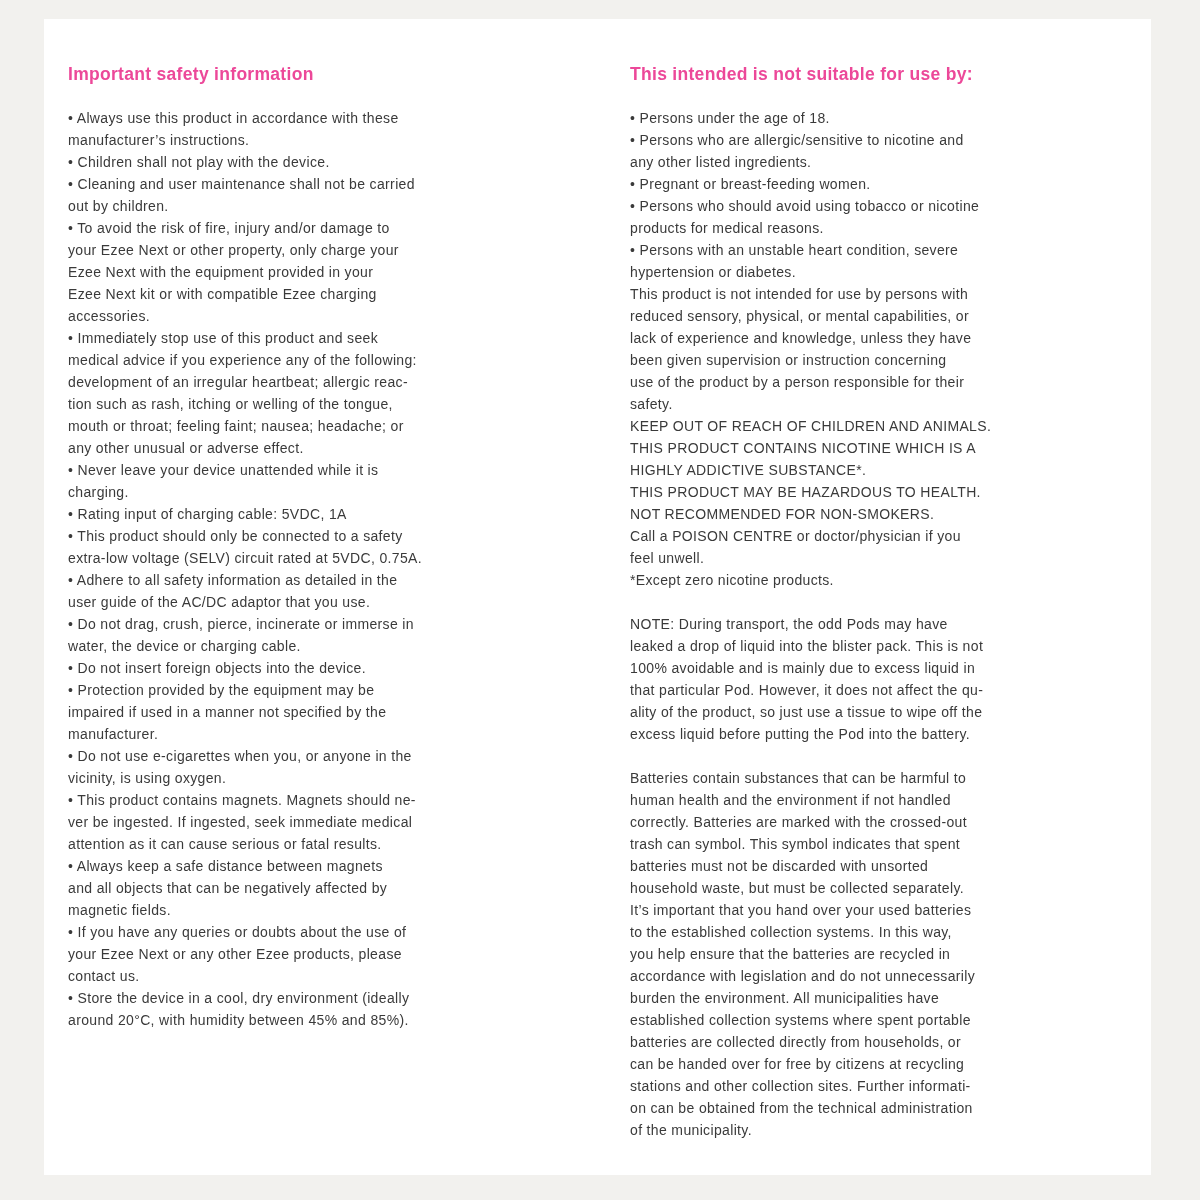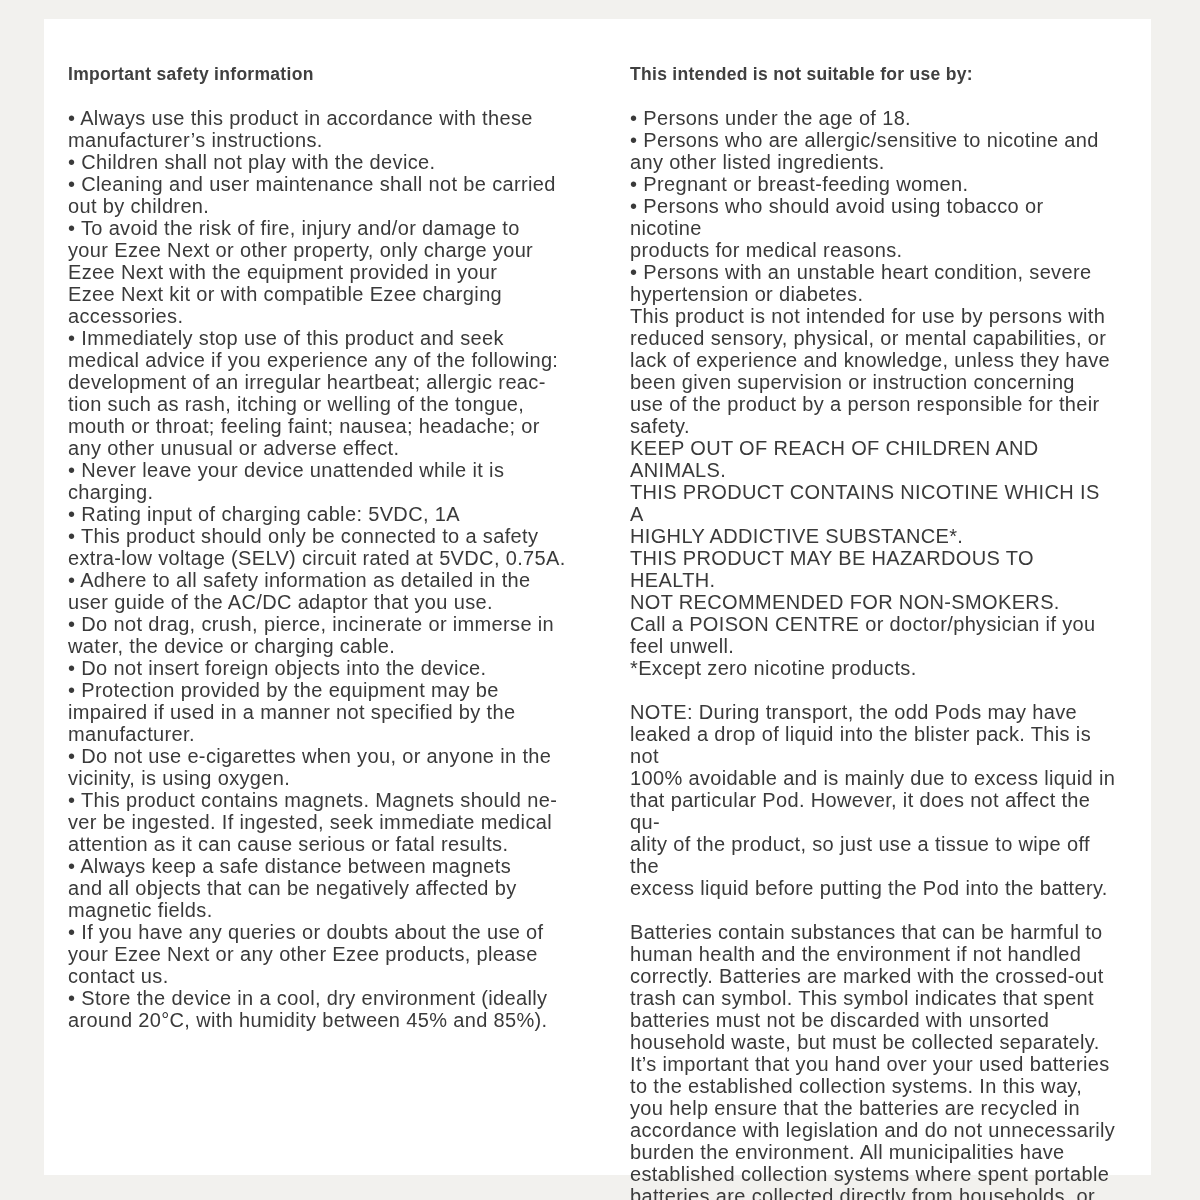--- a/index.html
+++ b/index.html
@@ -26,25 +26,25 @@
     gap: 62px;
   }
   .col-left  { width: 500px; flex: 0 0 auto; }
   .col-right { width: 488px; flex: 0 0 auto; }
   h2.section-heading {
     margin: 0 0 22px 0;
     font-size: 17.5px;
     line-height: 22px;
     font-weight: 700;
     letter-spacing: 0.3px;
-    color: #404040;
+    color: #ec4899;
   }
   p.body-text {
     margin: 0 0 22px 0;
-    font-size: 20px;
+    font-size: 14px;
     line-height: 22px;
     font-weight: 400;
     letter-spacing: 0.35px;
     color: #3a3a3a;
     white-space: pre-line;
   }
   p.body-text:last-child { margin-bottom: 0; }
 </style>
 </head>
 <body>

